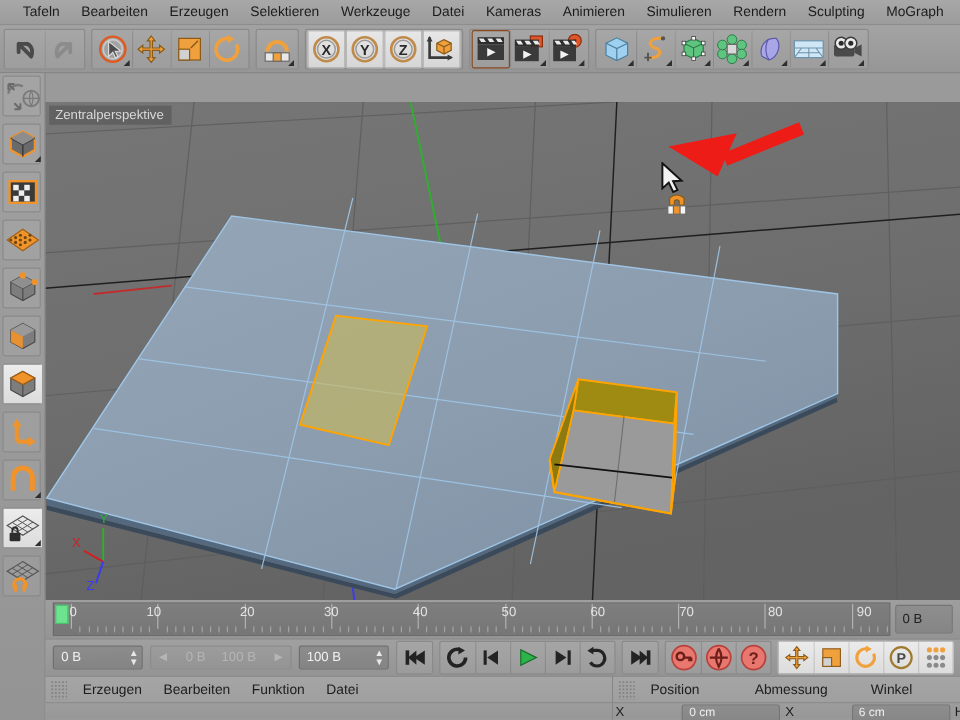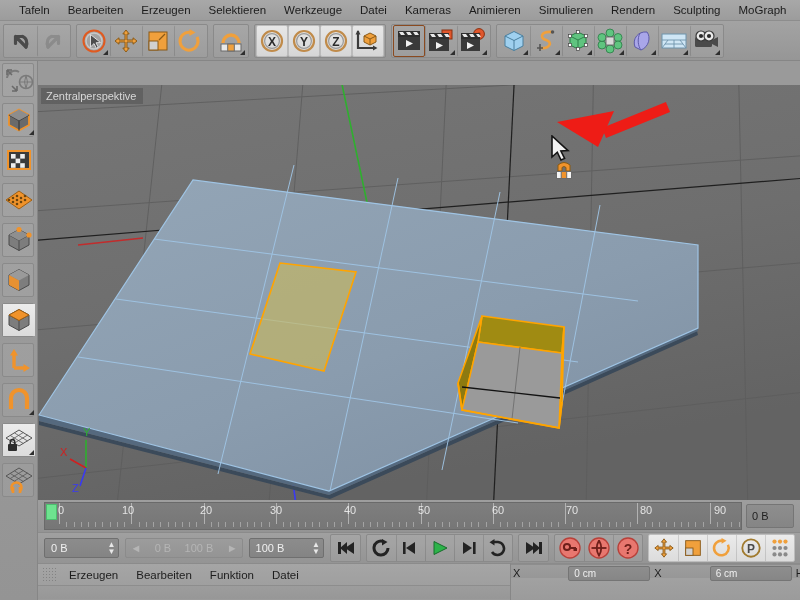--- a/index.html
+++ b/index.html
@@ -919,20 +919,26 @@
       <div class="grip"></div>
       <div class="mi">Erzeugen</div>
       <div class="mi">Bearbeiten</div>
       <div class="mi">Funktion</div>
       <div class="mi">Datei</div>
     </div>
     <div class="panelbody"></div>
   </div>
 
   <div class="botright">
+    <div class="panelmenu">
+      <div class="grip"></div>
+      <div class="mi">Position</div>
+      <div class="mi" style="margin-left:28px">Abmessung</div>
+      <div class="mi" style="margin-left:18px">Winkel</div>
+    </div>
     <div class="panelbody">
       <div class="attrcol">
         <span class="attrlbl">X</span>
         <span class="attrin" style="width:82px">0 cm</span>
       </div>
       <div class="attrcol">
         <span class="attrlbl">X</span>
         <span class="attrin" style="width:82px">6 cm</span>
       </div>
       <div class="attrcol">

